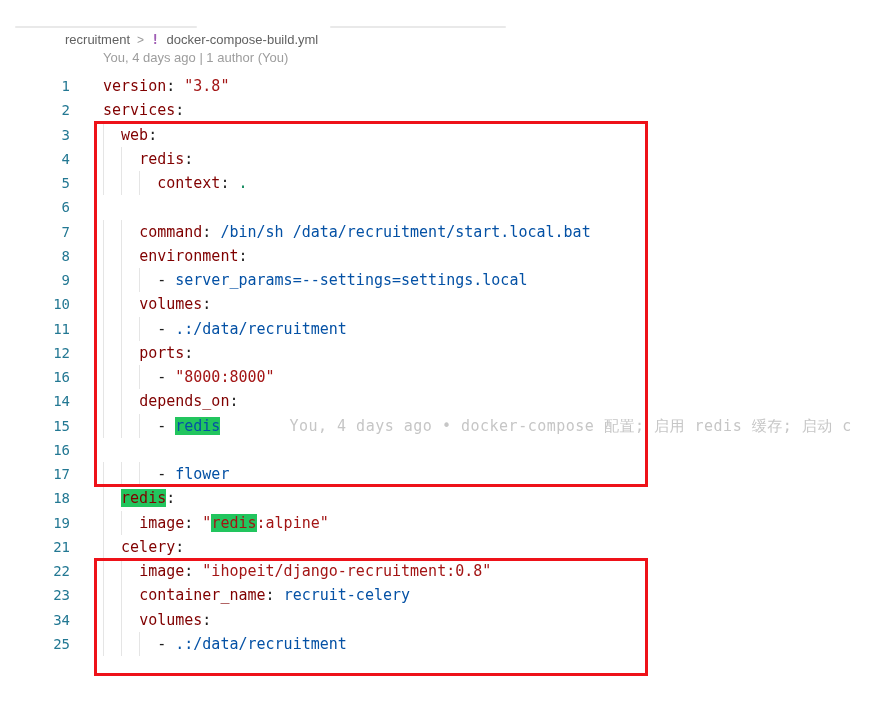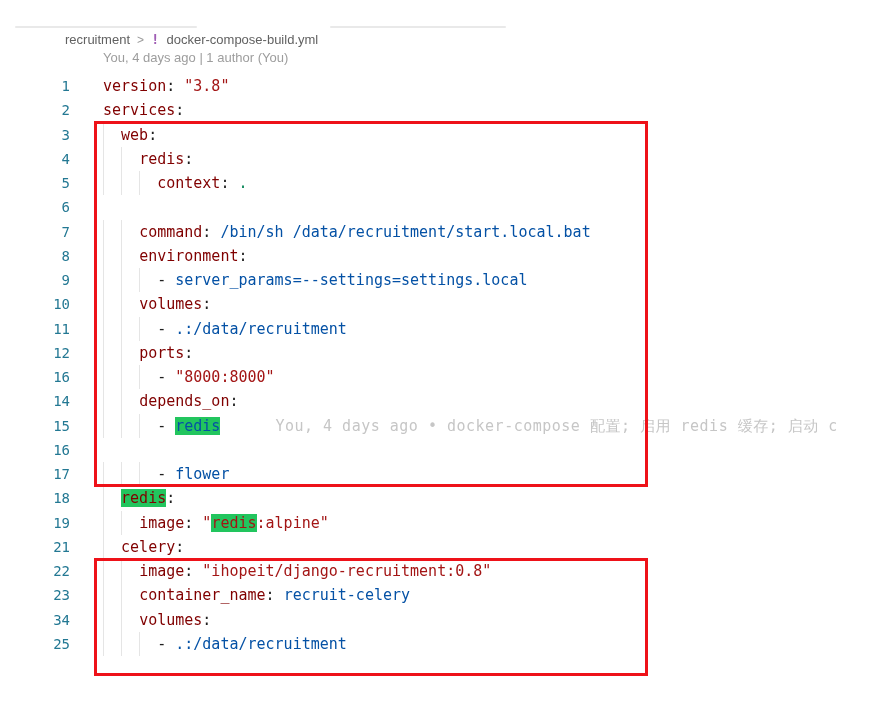--- a/index.html
+++ b/index.html
@@ -43,21 +43,21 @@
     color: #237893; font-size: 14px; user-select: none;
   }
   .lc { flex: 1 1 auto; margin-left: 33px; position: relative; white-space: pre; overflow: visible; }
   .guide { position: absolute; top: 0; bottom: 0; width: 1px; background: #e5e5e5; }
   .sg-k { color: #800000; }
   .sg-p { color: #1f1f1f; }
   .sg-s { color: #a31515; }
   .sg-v { color: #0451a5; }
   .sg-n { color: #098658; }
   .sg-hl { background: #22c55e; }
-  .blame { color: #c6c6c6; margin-left: 55px; letter-spacing: 0.5px; }
+  .blame { color: #c6c6c6; margin-left: 69px; letter-spacing: 0.5px; }
 
   .annotation-layer { position: absolute; left: 0; top: 0; width: 871px; height: 713px; pointer-events: none; z-index: 10; }
   .redbox { position: absolute; border: 3px solid #ee1219; }
 </style>
 </head>
 <body>
 
 <div class="tab-border left"></div>
 <div class="tab-border right"></div>
 

